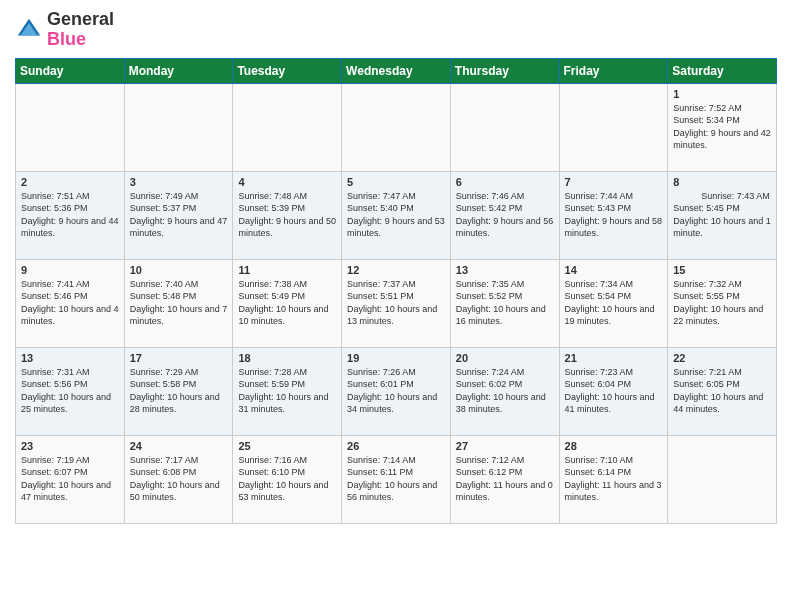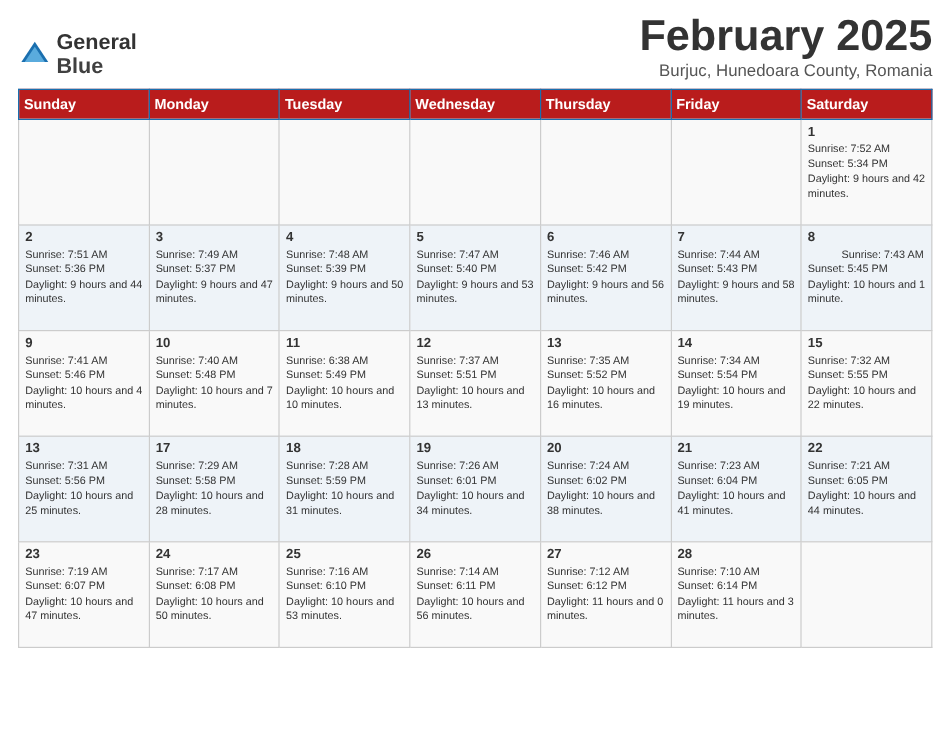--- a/index.html
+++ b/index.html
@@ -6,35 +6,35 @@
     body {
       font-family: Arial, Helvetica, sans-serif;
       background: #fff;
       width: 792px;
       min-height: 612px;
       padding: 10px 15px;
     }
     .header-area {
       display: flex;
       justify-content: space-between;
-      align-items: flex-end;
+      align-items: center;
       margin-bottom: 8px;
     }
     .logo-area {
       display: flex;
       align-items: center;
       gap: 4px;
     }
     .logo-text {
       font-size: 18px;
       font-weight: bold;
       line-height: 1.1;
     }
     .logo-general { color: #333; }
-    .logo-blue { color: #404040; }
+    .logo-blue { color: #ec4899; }
     .logo-icon {
       width: 28px;
       height: 28px;
     }
     .title-area {
       text-align: right;
     }
     .month-title {
       font-size: 36px;
       font-weight: bold;
@@ -44,21 +44,21 @@
     .location-subtitle {
       font-size: 14px;
       color: #555;
     }
     .calendar-table {
       width: 100%;
       border-collapse: collapse;
       table-layout: fixed;
     }
     .calendar-table thead tr th {
-      background-color: #b91c1c;
+      background-color: #15803d;
       color: #fff;
       font-size: 12px;
       font-weight: bold;
       padding: 5px 4px;
       text-align: left;
       border: 1px solid #1a6faf;
     }
     .calendar-table tbody tr td {
       vertical-align: top;
       border: 1px solid #ccc;
@@ -95,24 +95,20 @@
 <div class="header-area">
   <div class="logo-area">
     <svg class="logo-icon" viewBox="0 0 40 40">
       <polygon points="20,4 36,28 4,28" fill="#1a6faf"></polygon>
       <polygon points="20,10 32,28 8,28" fill="#5aabdd"></polygon>
     </svg>
     <div class="logo-text">
       <span class="logo-general">General</span><br>
       <span class="logo-blue">Blue</span>
     </div>
-  </div>
-  <div class="title-area">
-    <div class="month-title">February 2025</div>
-    <div class="location-subtitle">Burjuc, Hunedoara County, Romania</div>
   </div>
 </div>
 
 <table class="calendar-table">
   <thead>
     <tr>
     <th>Sunday</th>
         <th>Monday</th>
         <th>Tuesday</th>
         <th>Wednesday</th>
@@ -156,21 +152,21 @@
 Sunset: 5:45 PM
 Daylight: 10 hours and 1 minute.</span></td>
       </tr>
       <tr>
         <td><span class="day-number">9</span><span class="day-info" style="white-space: pre-line;">Sunrise: 7:41 AM
 Sunset: 5:46 PM
 Daylight: 10 hours and 4 minutes.</span></td>
         <td><span class="day-number">10</span><span class="day-info" style="white-space: pre-line;">Sunrise: 7:40 AM
 Sunset: 5:48 PM
 Daylight: 10 hours and 7 minutes.</span></td>
-        <td><span class="day-number">11</span><span class="day-info" style="white-space: pre-line;">Sunrise: 6:38 AM
+        <td><span class="day-number">11</span><span class="day-info" style="white-space: pre-line;">Sunrise: 7:38 AM
 Sunset: 5:49 PM
 Daylight: 10 hours and 10 minutes.</span></td>
         <td><span class="day-number">12</span><span class="day-info" style="white-space: pre-line;">Sunrise: 7:37 AM
 Sunset: 5:51 PM
 Daylight: 10 hours and 13 minutes.</span></td>
         <td><span class="day-number">13</span><span class="day-info" style="white-space: pre-line;">Sunrise: 7:35 AM
 Sunset: 5:52 PM
 Daylight: 10 hours and 16 minutes.</span></td>
         <td><span class="day-number">14</span><span class="day-info" style="white-space: pre-line;">Sunrise: 7:34 AM
 Sunset: 5:54 PM

